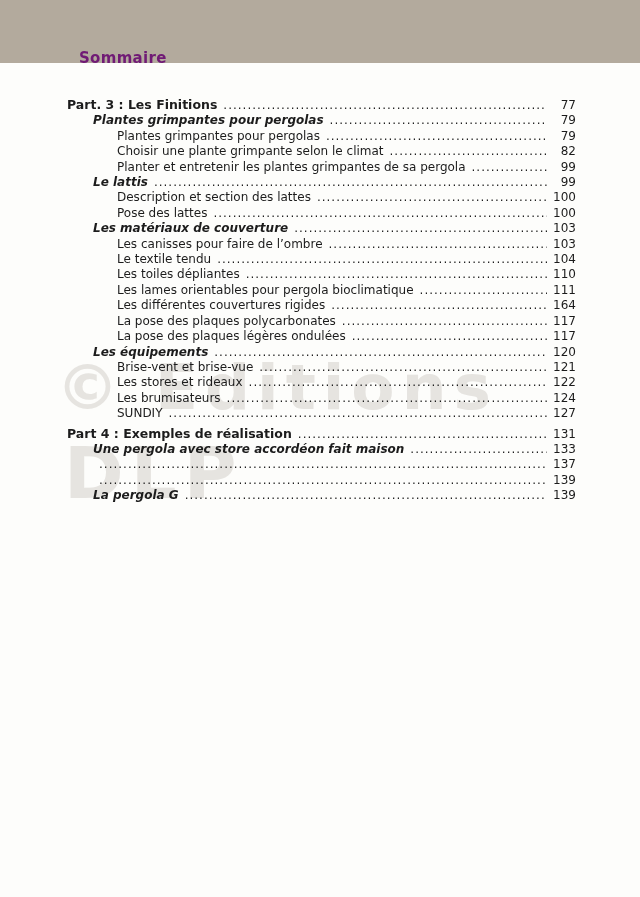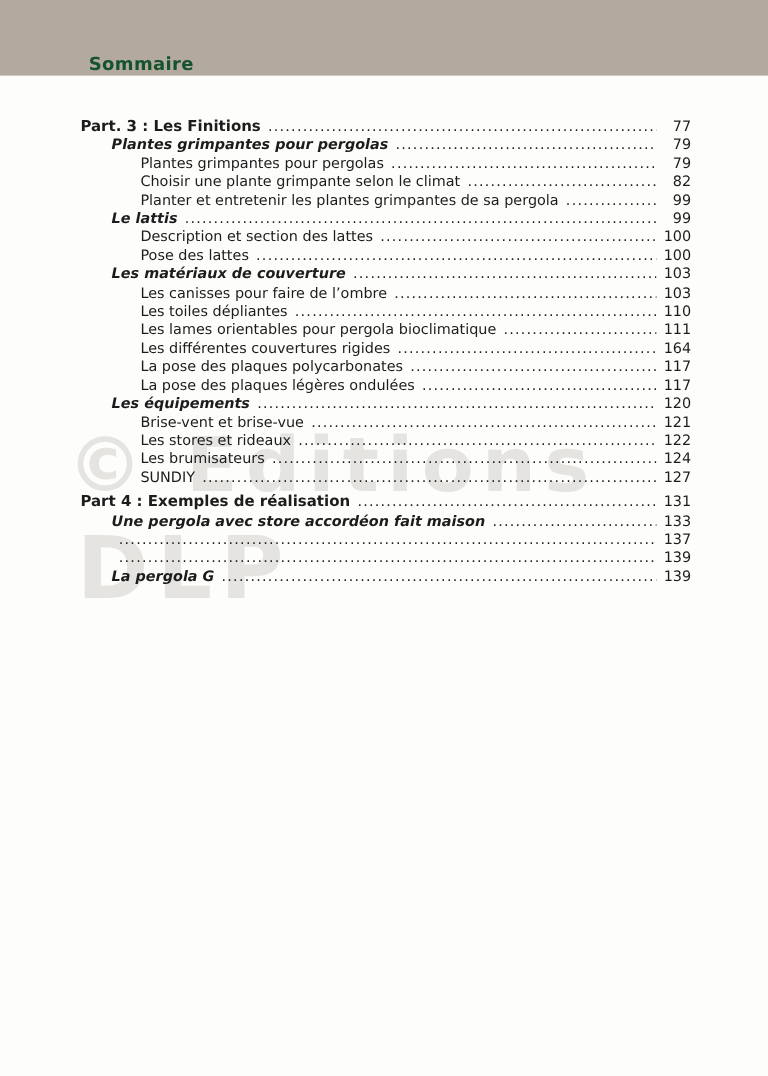--- a/index.html
+++ b/index.html
@@ -19,27 +19,27 @@
   
   .band {
     position: absolute;
     top: 0;
     left: 0;
     width: 100%;
     height: 63px;
     background: var(--header-bg, #b3aa9d);
   }
   .band h1 {
-    margin: 7px;
+    margin: 12px;
     position: absolute;
     left: 67px;
     top: 37px;
     font-size: 15px;
     font-weight: 700;
-    color: #14532d;
+    color: #701a75;
     letter-spacing: 0.3px;
   }
   
   .watermark {
     position: absolute;
     font-weight: 700;
     color: var(--watermark, #e6e4e0);
     white-space: nowrap;
     pointer-events: none;
     z-index: 0;
@@ -154,20 +154,25 @@
     <span class="label">Les matériaux de couverture</span>
     <span class="leader"></span>
     <span class="pagenum">103</span>
   </div>
       <div class="row lv2">
     <span class="label">Les canisses pour faire de l’ombre</span>
     <span class="leader"></span>
     <span class="pagenum">103</span>
   </div>
       <div class="row lv2">
+    <span class="label">Le textile tendu</span>
+    <span class="leader"></span>
+    <span class="pagenum">104</span>
+  </div>
+      <div class="row lv2">
     <span class="label">Les toiles dépliantes</span>
     <span class="leader"></span>
     <span class="pagenum">110</span>
   </div>
       <div class="row lv2">
     <span class="label">Les lames orientables pour pergola bioclimatique</span>
     <span class="leader"></span>
     <span class="pagenum">111</span>
   </div>
       <div class="row lv2">

